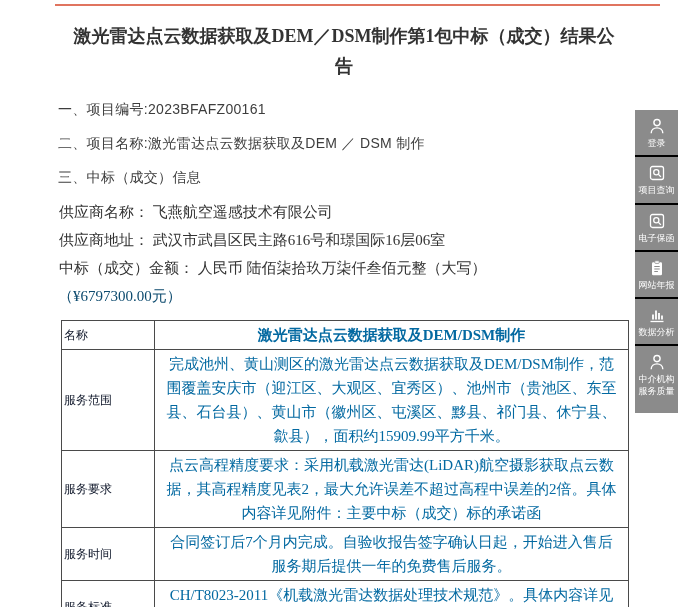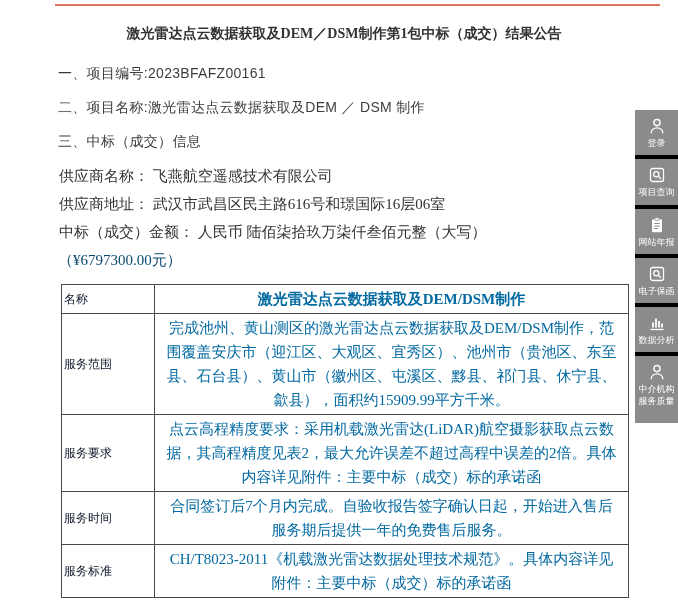--- a/index.html
+++ b/index.html
@@ -12,21 +12,21 @@
     overflow:hidden;
   }
   .accent-line {
     position:absolute; top:4px; left:55px;
     width:605px; height:2px;
     background:#e0745f;
   }
   .content { padding:16px 48px 0 58px; }
   .page-title {
     font-family:"Liberation Serif","DejaVu Serif",serif;
-    font-size:14px; font-weight:bold; color:#333333;
+    font-size:18px; font-weight:bold; color:#333333;
     text-align:center; line-height:1.65;
     margin:6px 10px 20px 10px;
   }
   .num-item {
     font-size:14px; color:#3d3d3d;
     margin:16px 0; letter-spacing:0.3px;
   }
   .detail-line {
     font-family:"Liberation Serif","DejaVu Serif",serif;
     font-size:15px; color:#333333;
@@ -60,21 +60,21 @@
   .row-name .cell-value { font-weight:bold; }
 
   .sidebar {
     position:absolute; top:110px; right:0;
     width:43px; background:#8b8b8b;
     display:flex; flex-direction:column;
   }
   .sb-item {
     display:flex; flex-direction:column; align-items:center;
     padding:7px 2px 6px 2px; cursor:pointer;
-    border-bottom:4px solid #000000;
+    border-bottom:2px solid #000000;
   }
   .sb-item:last-child { border-bottom:none; padding-bottom:16px; }
   .sb-icon { width:18px; height:18px; }
   .sb-label {
     color:#ffffff; font-size:9px; line-height:1.25;
     text-align:center; margin-top:3px; word-break:break-all;
   }
 </style>
 </head>
 <body>
@@ -133,35 +133,35 @@
   <div class="sb-item">
     <svg class="sb-icon" viewBox="0 0 18 18" fill="none" stroke="#ffffff" stroke-width="1.3">
       <rect x="2.5" y="2.5" width="13" height="13" rx="2"></rect>
       <circle cx="8.3" cy="8.3" r="2.6"></circle>
       <path d="M10.3 10.3l2.6 2.6"></path>
     </svg>
     <span class="sb-label">项目查询</span>
   </div>
 
   <div class="sb-item">
+    <svg class="sb-icon" viewBox="0 0 18 18" fill="none" stroke="#ffffff" stroke-width="1.3">
+      <rect x="2.5" y="2.5" width="13" height="13" rx="2"></rect>
+      <circle cx="8.3" cy="8.3" r="2.6"></circle>
+      <path d="M10.3 10.3l2.6 2.6"></path>
+    </svg>
+    <span class="sb-label">电子保函</span>
+  </div>
+
+  <div class="sb-item">
     <svg class="sb-icon" viewBox="0 0 18 18">
       <rect x="4" y="3.2" width="10" height="13" rx="1.2" fill="#ffffff"></rect>
       <rect x="6.8" y="1.8" width="4.4" height="2.6" rx="0.8" fill="#ffffff" stroke="#8b8b8b" stroke-width="0.8"></rect>
       <path d="M6.3 7.5h5.4M6.3 10h5.4M6.3 12.5h3.6" stroke="#8b8b8b" stroke-width="1.1"></path>
     </svg>
     <span class="sb-label">网站年报</span>
-  </div>
-
-  <div class="sb-item">
-    <svg class="sb-icon" viewBox="0 0 18 18" fill="none" stroke="#ffffff" stroke-width="1.3">
-      <rect x="2.5" y="2.5" width="13" height="13" rx="2"></rect>
-      <circle cx="8.3" cy="8.3" r="2.6"></circle>
-      <path d="M10.3 10.3l2.6 2.6"></path>
-    </svg>
-    <span class="sb-label">电子保函</span>
   </div>
 
   <div class="sb-item">
     <svg class="sb-icon" viewBox="0 0 18 18" stroke="#ffffff" fill="none">
       <path d="M2.5 15.5h13" stroke-width="1.3"></path>
       <path d="M5 13.5V8.5" stroke-width="1.8"></path>
       <path d="M8 13.5V4.5" stroke-width="1.8"></path>
       <path d="M11 13.5V7" stroke-width="1.8"></path>
       <path d="M14 13.5V9.5" stroke-width="1.8"></path>
     </svg>

